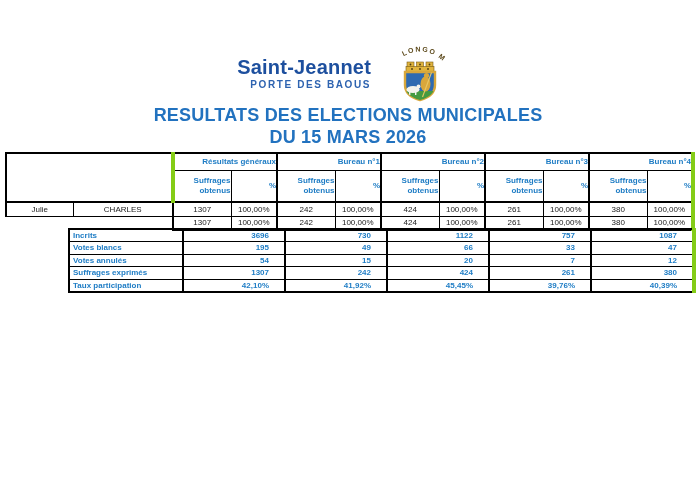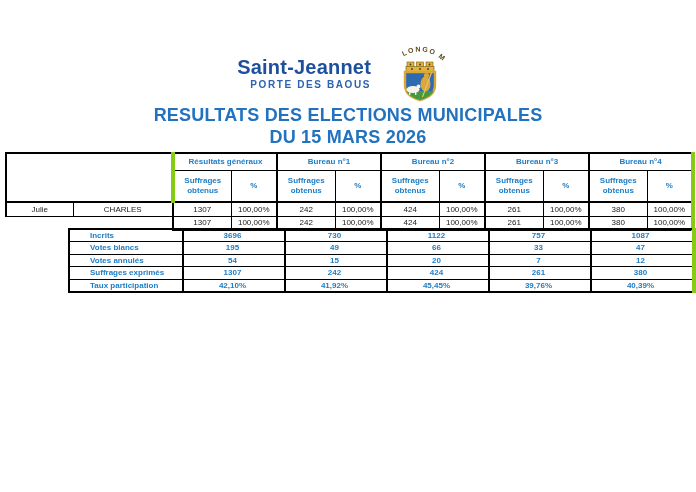--- a/index.html
+++ b/index.html
@@ -13,33 +13,33 @@
   .logo-sub{font-size:10px;font-weight:bold;color:#2e63b0;letter-spacing:1.6px;margin-top:3px;}
   .crest{position:absolute;left:392px;top:40px;}
   
   .title{position:absolute;top:104px;left:0;width:100%;text-align:center;
     color:#2272bf;font-size:18px;font-weight:600;line-height:22px;letter-spacing:0.2px;}
   
   table{border-collapse:collapse;table-layout:fixed;position:absolute;}
   td{border:1px solid #000;font-size:8px;color:#1a1a1a;text-align:center;
      vertical-align:middle;padding:0;overflow:hidden;white-space:nowrap;}
   .wrap{white-space:normal;line-height:1.25;}
-  .blue{color:#1f7dc5;font-weight:bold;}
+  .blue{color:#1f7dc5;font-weight:bold;text-align:right;}
   .bL2{border-left:2px solid #000;} .bR2{border-right:4px solid #84cc16;}
   .bT2{border-top:2px solid #000;}  .bB2{border-bottom:2px solid #000;}
   .noborder{border:none;background:transparent;}
   
   #results-table{left:5px;top:152px;width:687px;}
   #results-table tr.r-groups{height:17px;} #results-table tr.r-subs{height:32px;}
   #results-table tr.r-data{height:14px;}
   
   #stats-table{left:68px;top:228px;width:625px;}
   #stats-table tr{height:12.5px;}
-  .lbl{text-align:left;padding-left:20px;}
-  .val{text-align:center;padding-right:3px;}
+  .lbl{text-align:left;padding-left:3px;}
+  .val{text-align:right;padding-right:15px;}
 </style>
 </head>
 <body>
 
 <div id="page">
 
   <div class="logo-text">
     <div class="logo-name">Saint-Jeannet</div>
     <div class="logo-sub">PORTE DES BAOUS</div>
   </div>

